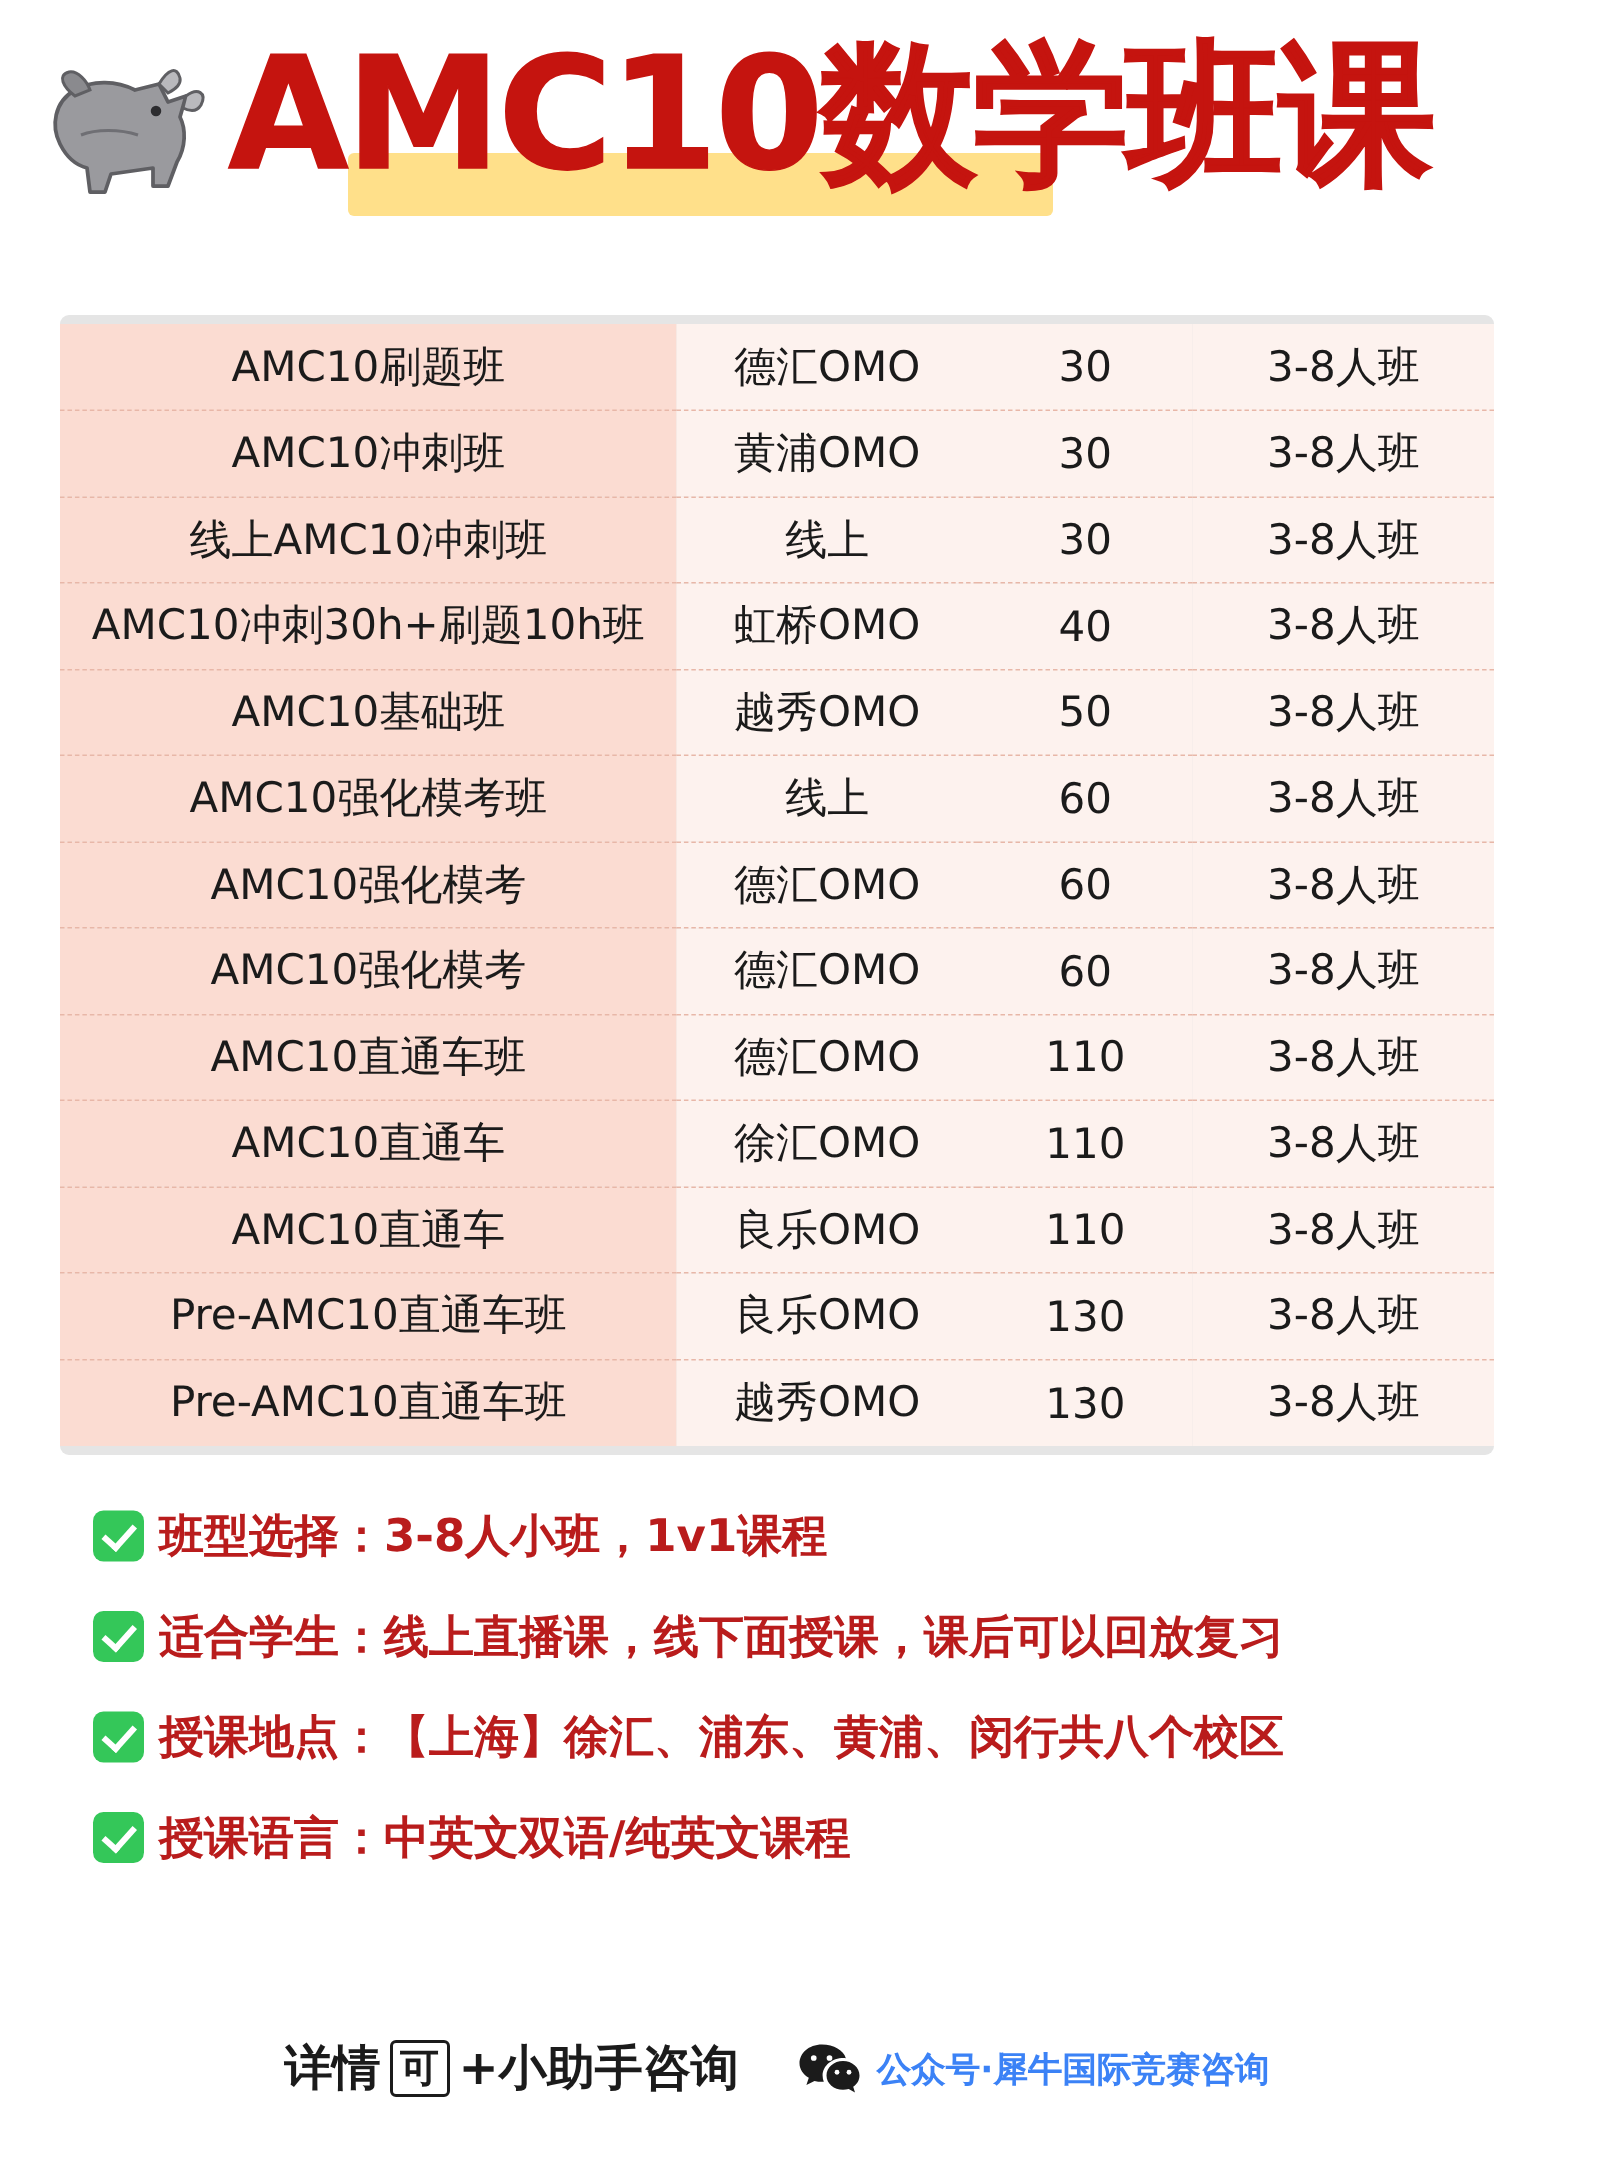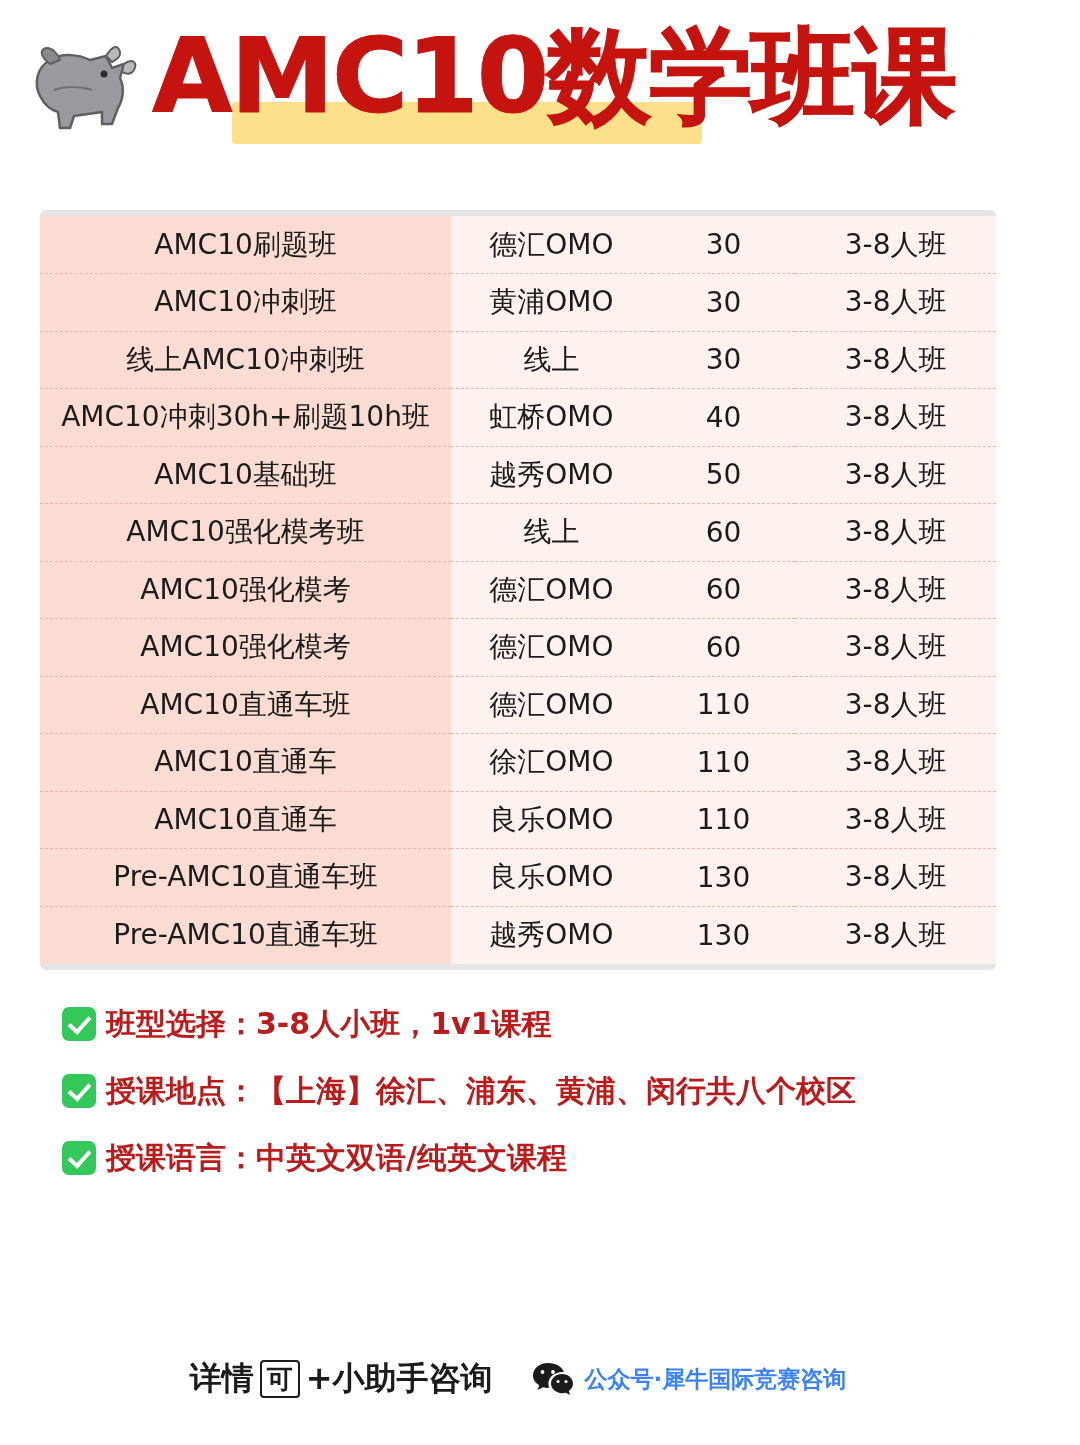--- a/index.html
+++ b/index.html
@@ -267,20 +267,24 @@
     </table>
   </div>
 
   <div class="features">
     <div class="feature">
       <span class="check"></span>
       <span class="feature-text">班型选择：3-8人小班，1v1课程</span>
     </div>
     <div class="feature">
       <span class="check"></span>
+      <span class="feature-text">适合学生：线上直播课，线下面授课，课后可以回放复习</span>
+    </div>
+    <div class="feature">
+      <span class="check"></span>
       <span class="feature-text">授课地点：【上海】徐汇、浦东、黄浦、闵行共八个校区</span>
     </div>
     <div class="feature">
       <span class="check"></span>
       <span class="feature-text">授课语言：中英文双语/纯英文课程</span>
     </div>
   </div>
 
   <div class="footer">
     <div class="footer-left">

